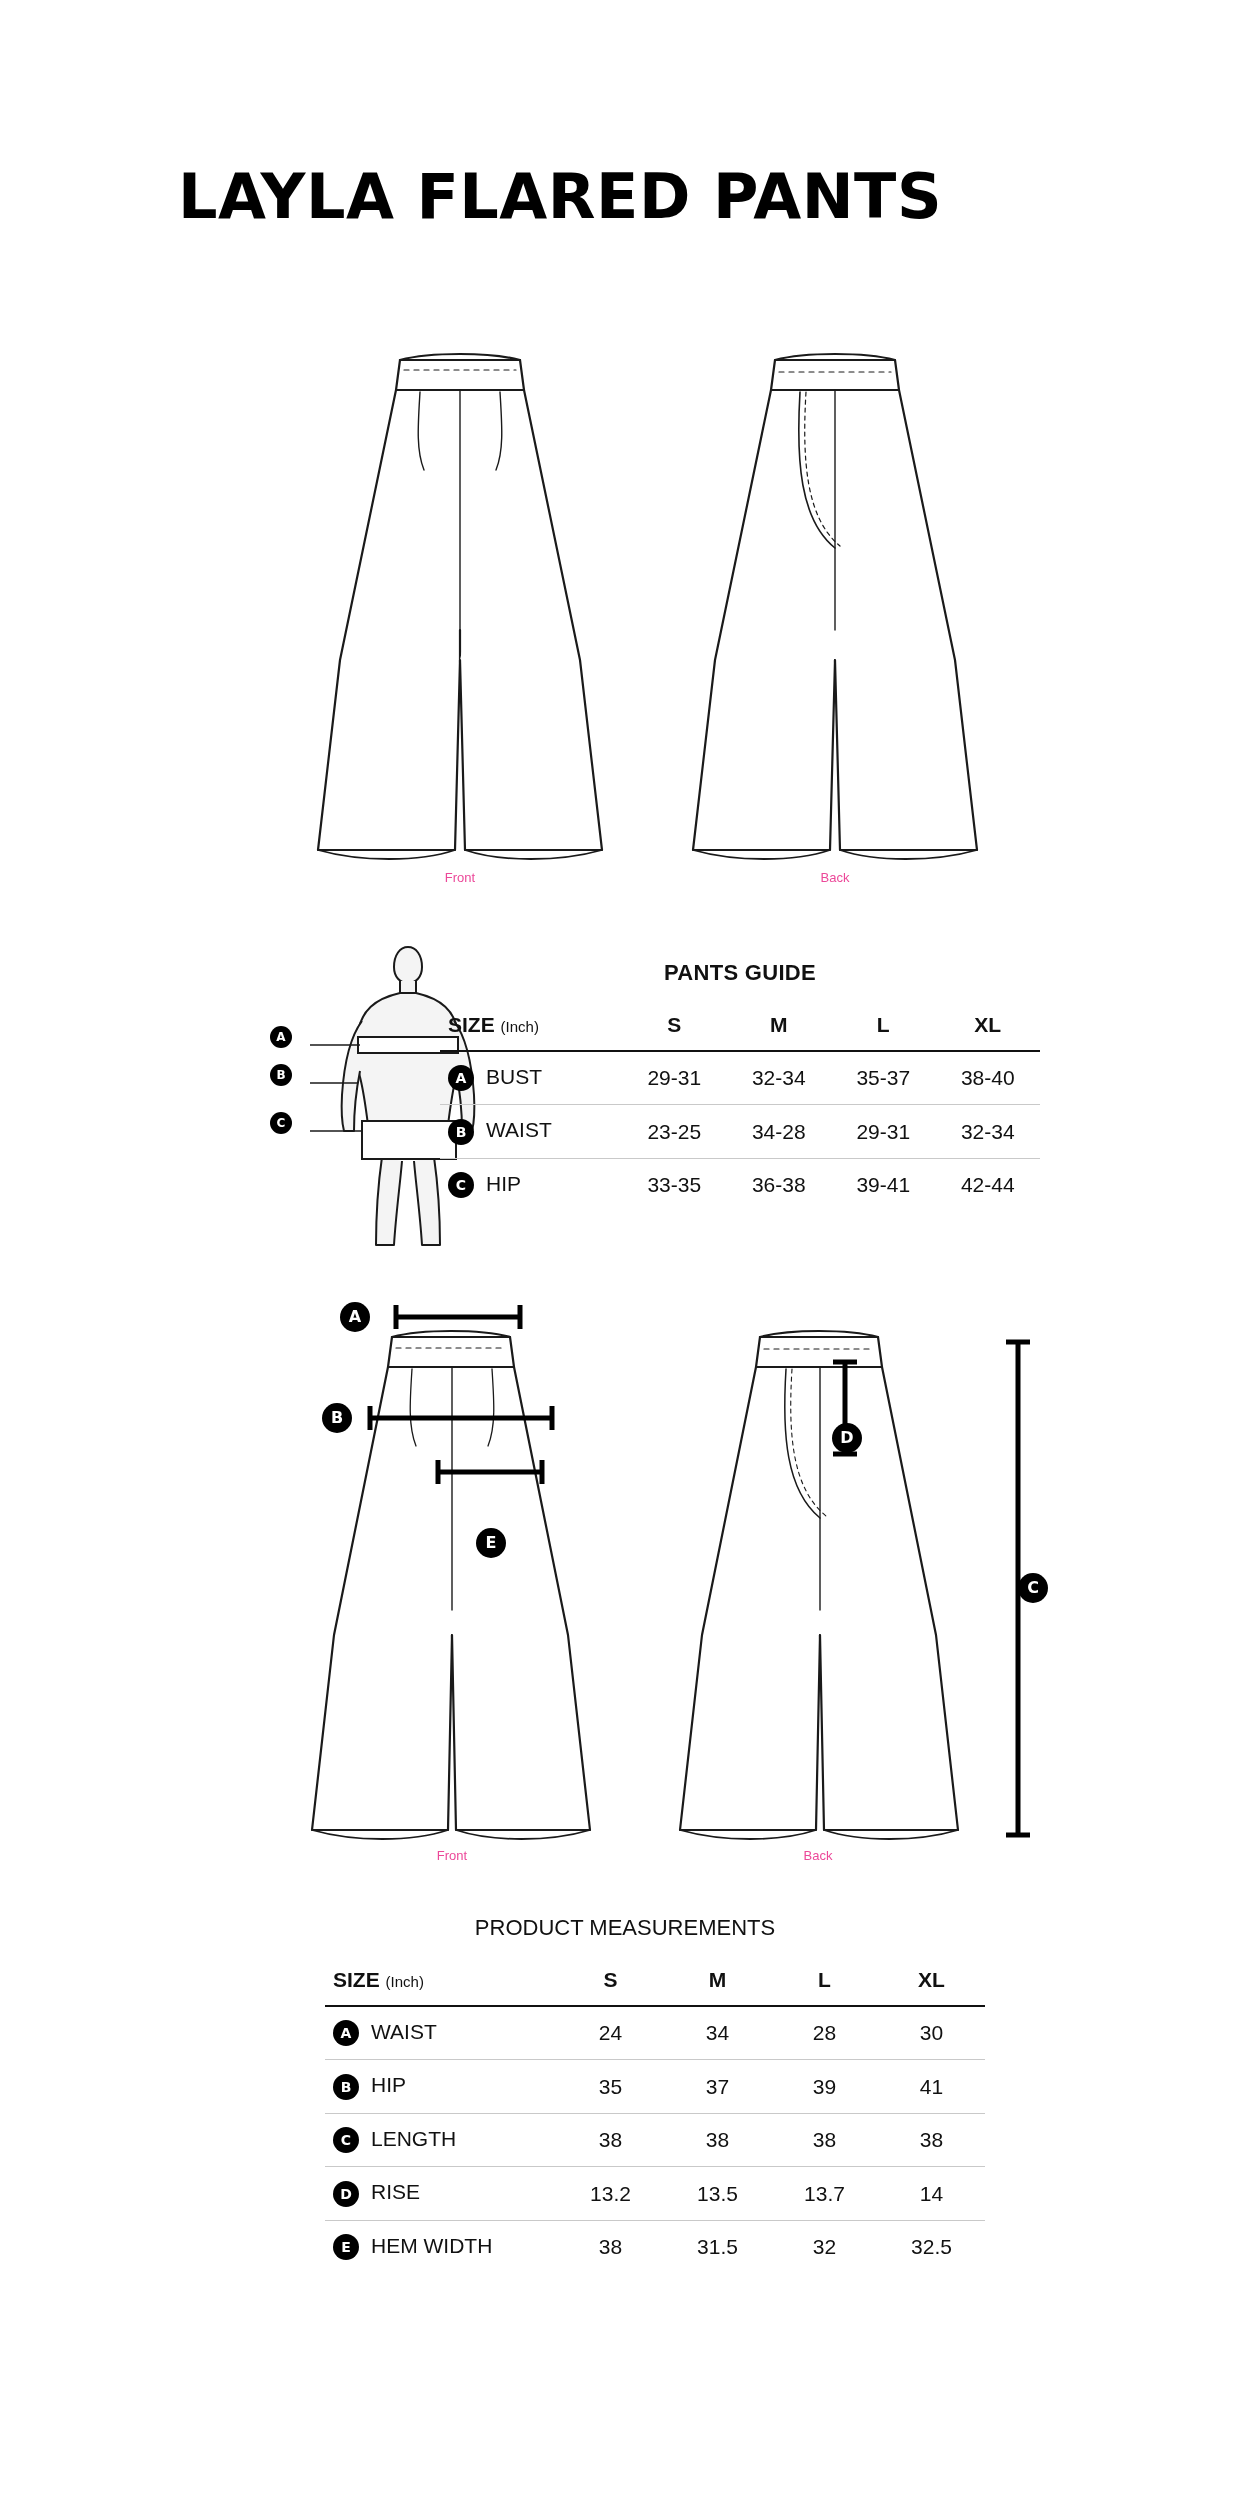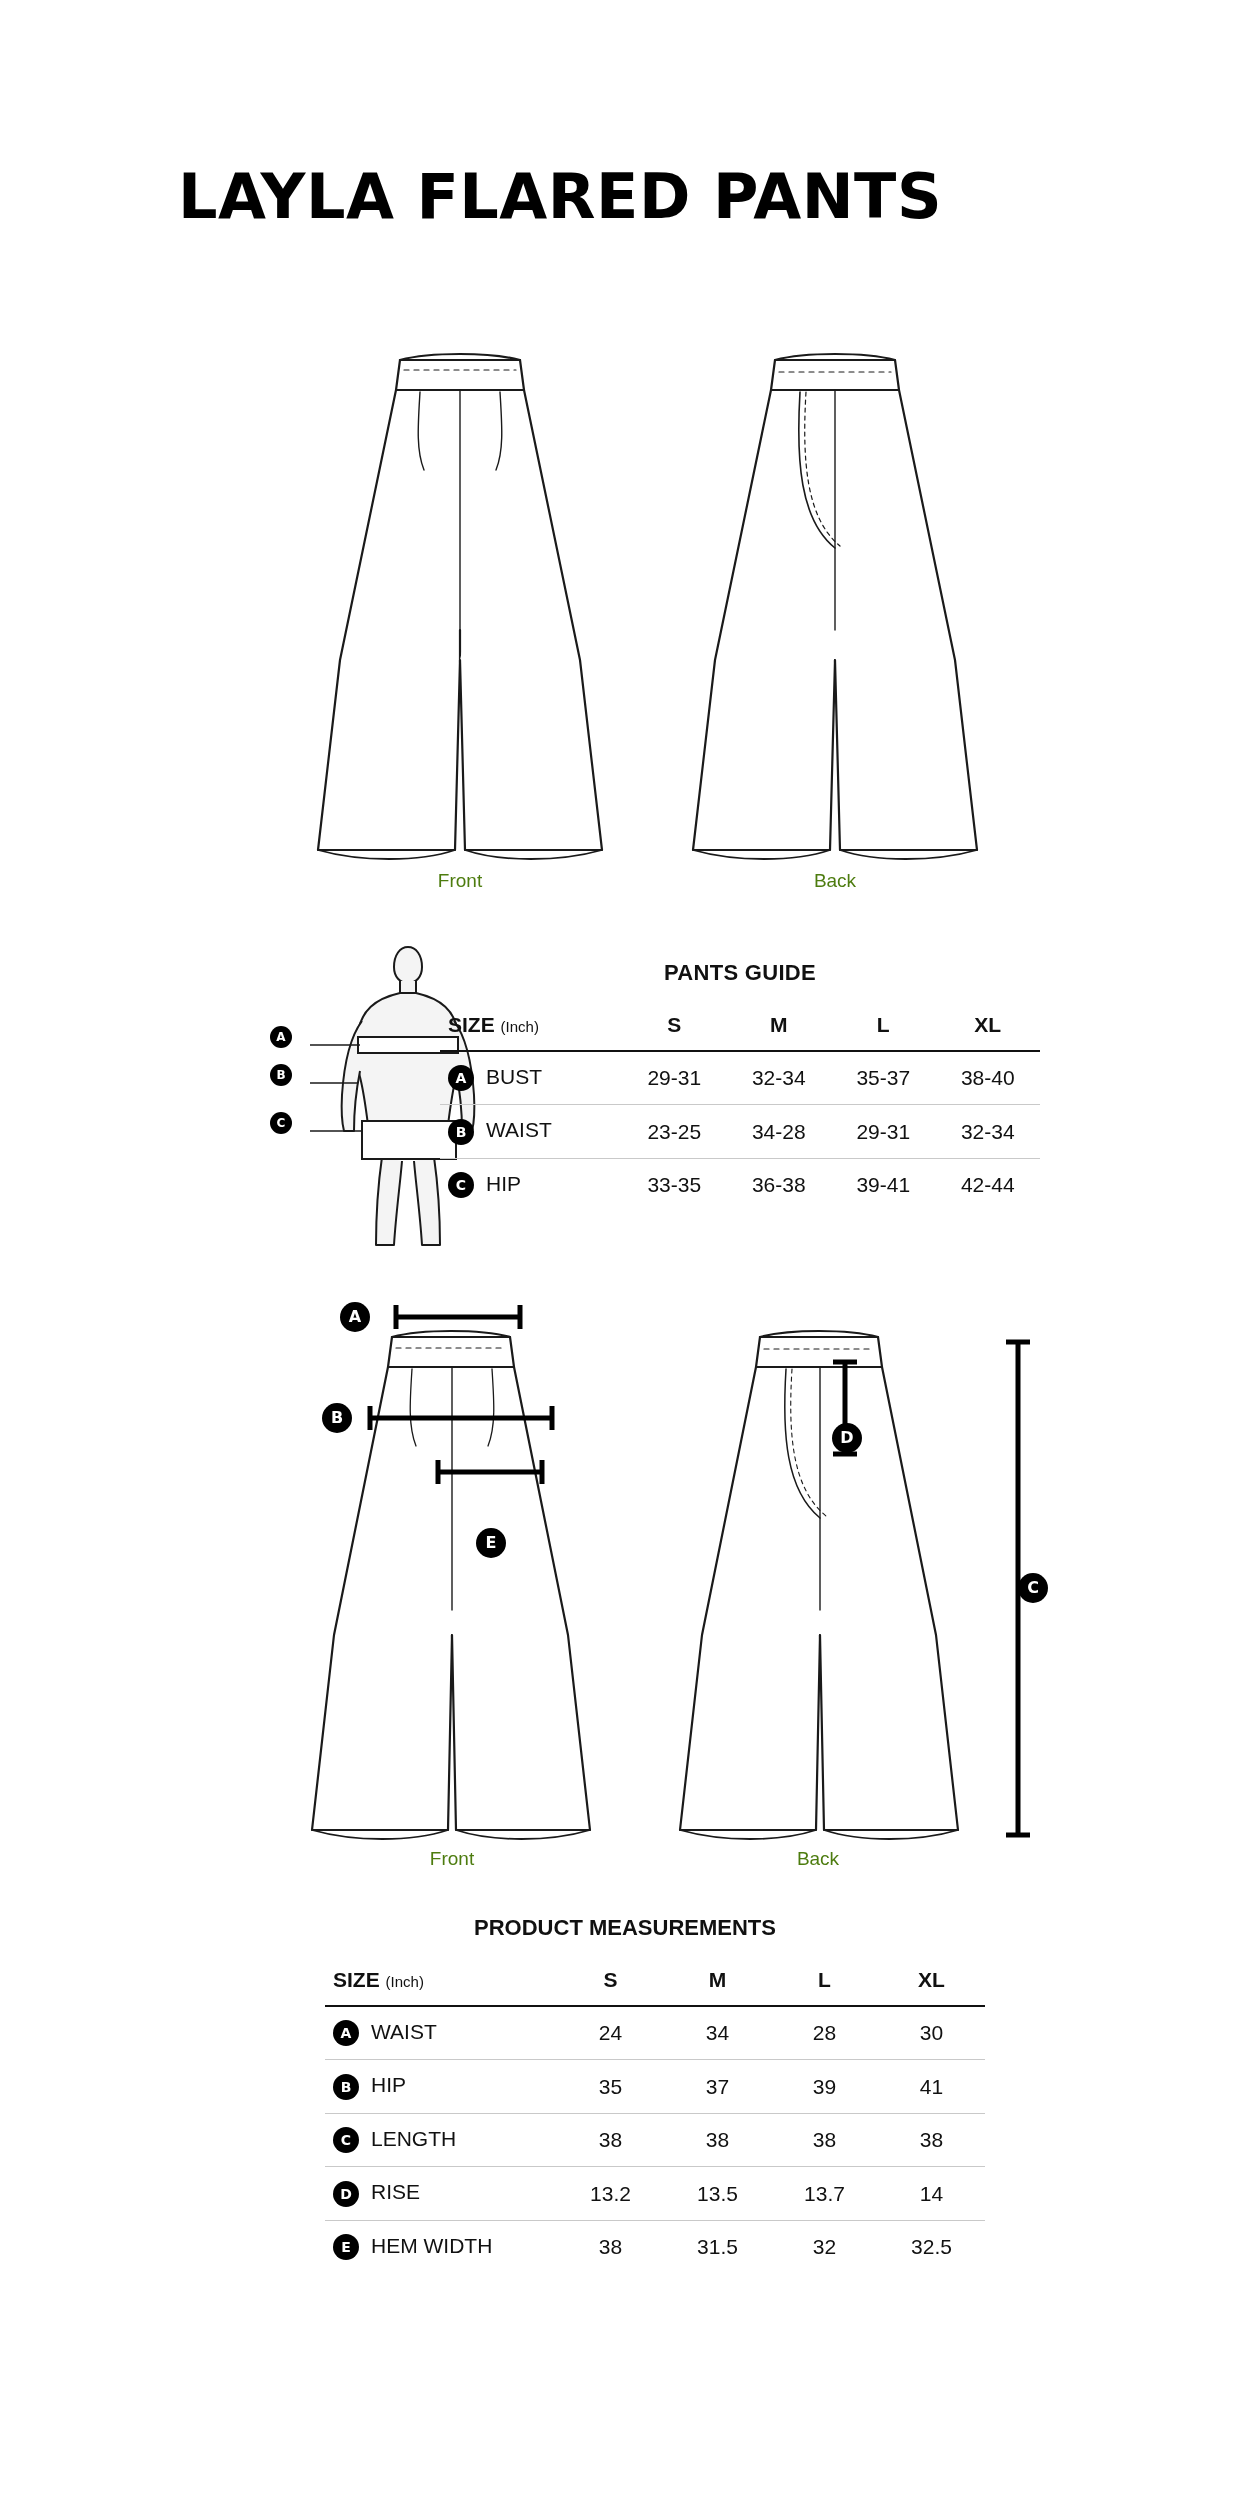--- a/index.html
+++ b/index.html
@@ -38,22 +38,22 @@
   
   .flats-top {
     position: absolute;
     top: 330px;
     left: 0;
     width: 1250px;
     height: 590px;
   }
   .flat-caption {
     position: absolute;
-    font-size: 19px;
-    color: #4d7c0f;
+    font-size: 13px;
+    color: #ec4899;
     text-align: center;
     width: 200px;
   }
 
   
   .sizeguide-wrap {
     position: absolute;
     top: 940px;
     left: 0;
     width: 1250px;
@@ -130,21 +130,21 @@
   }
 
   
   .pm-title {
     position: absolute;
     top: 1915px;
     left: 325px;
     width: 600px;
     text-align: center;
     font-size: 22px;
-    font-weight: 700;
+    font-weight: 400;
   }
   table.pm {
     position: absolute;
     top: 1955px;
     left: 325px;
     width: 660px;
     border-collapse: collapse;
     font-size: 21px;
   }
   table.pm th, table.pm td {

